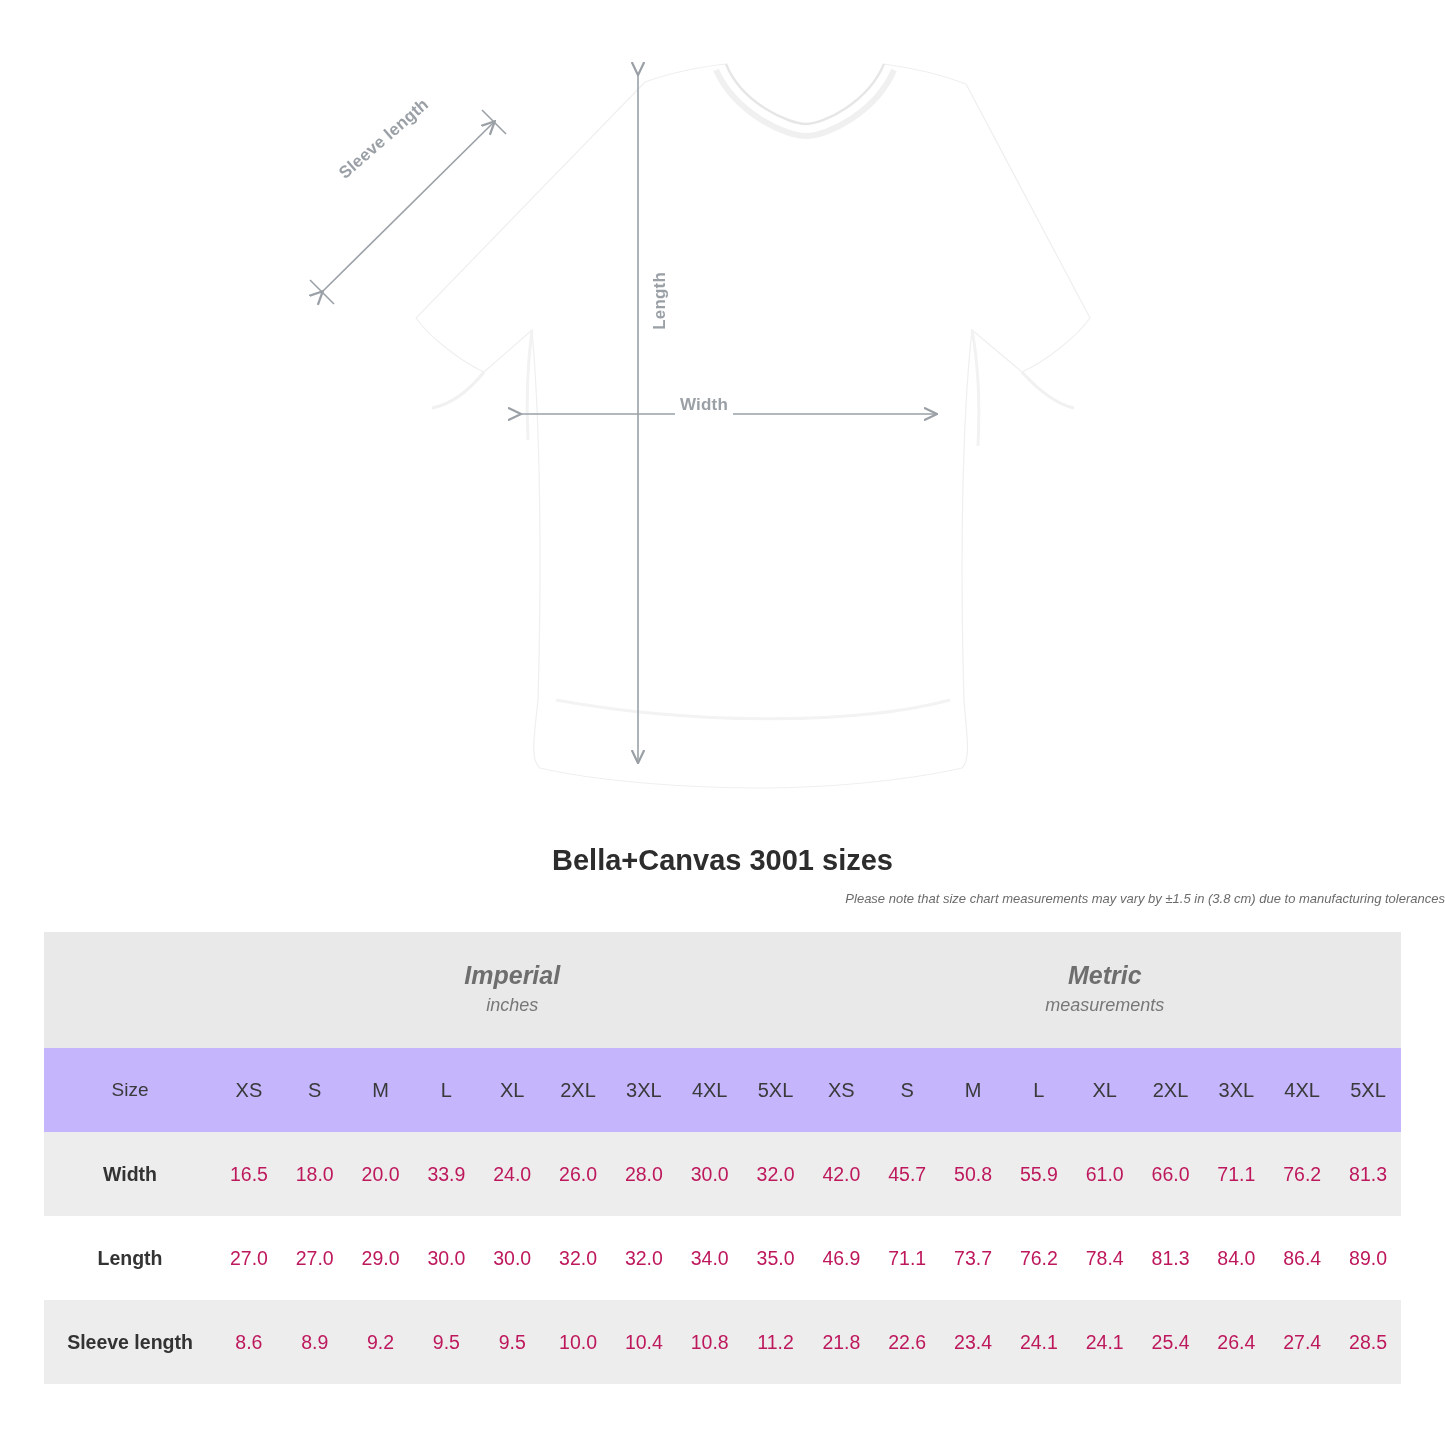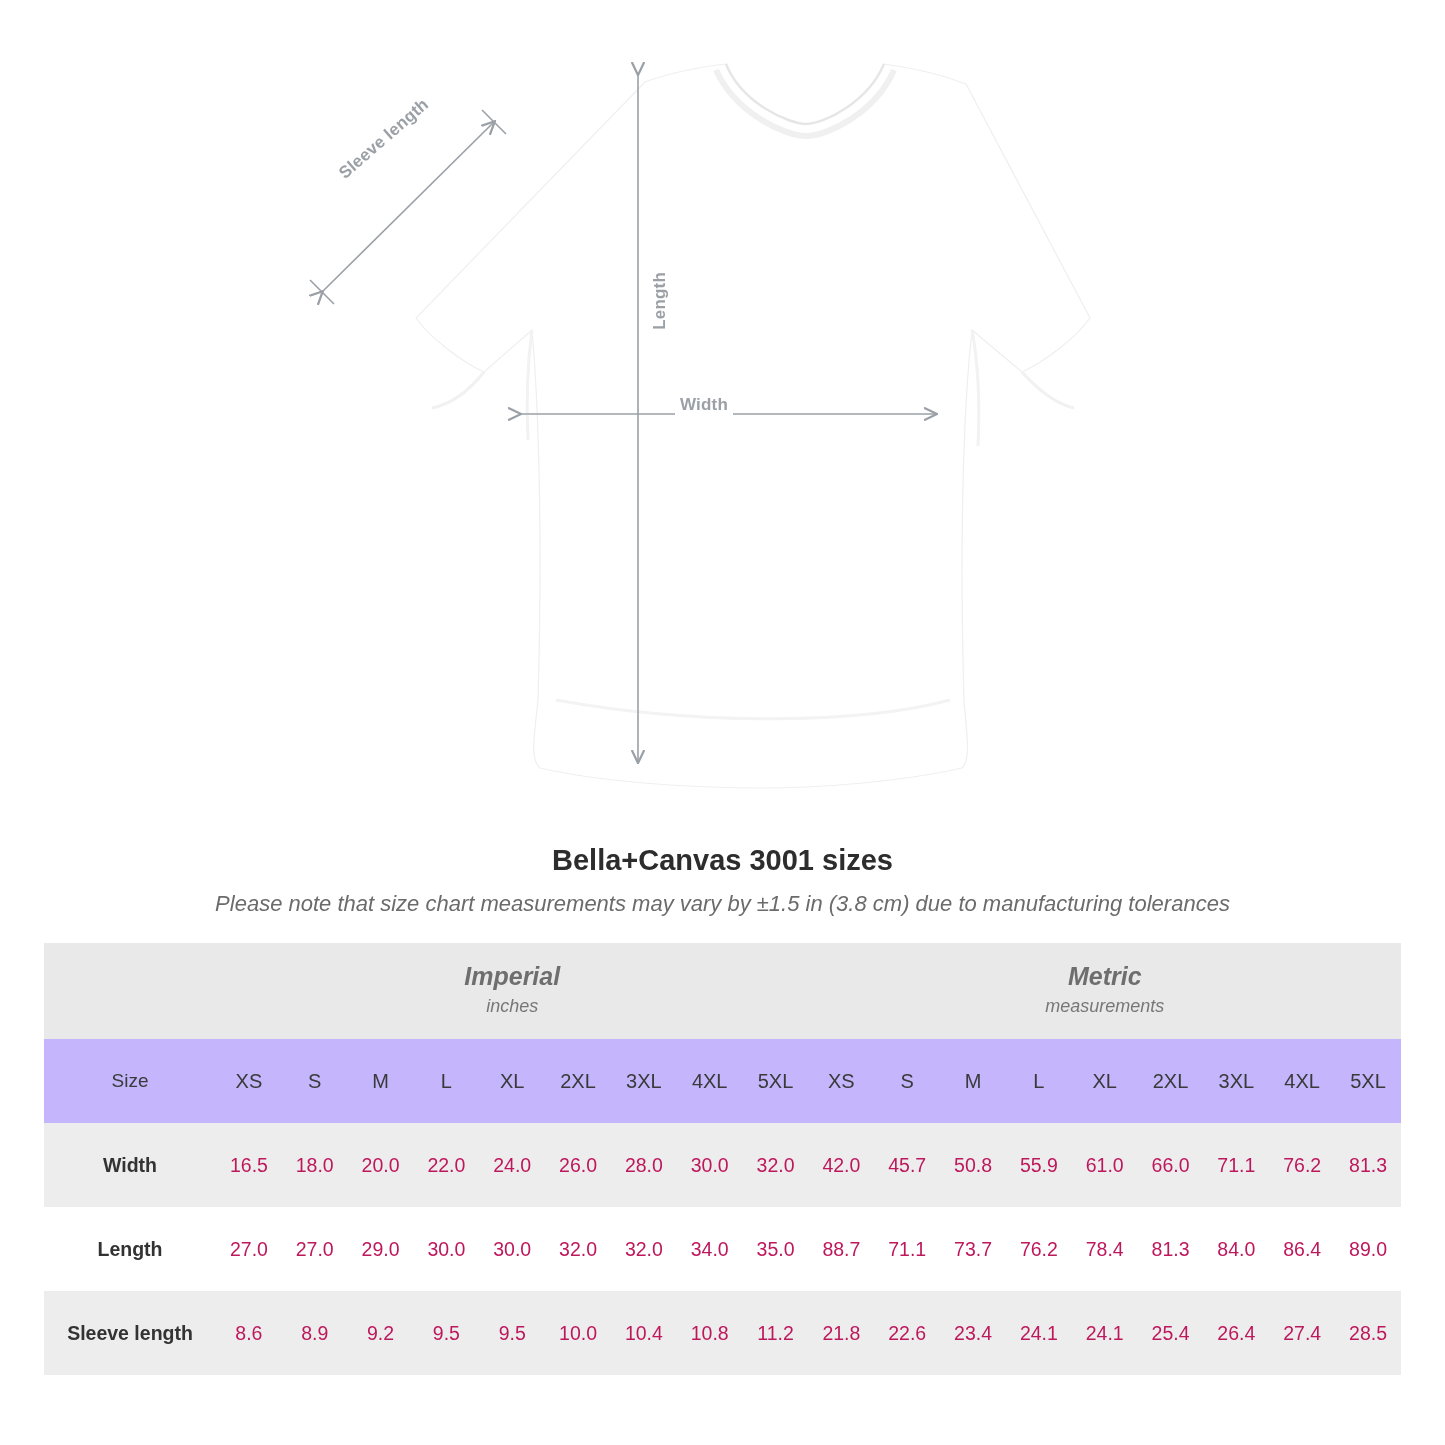--- a/index.html
+++ b/index.html
@@ -64,44 +64,45 @@
     text-align: center;
     margin-top: 14px;
   }
   .chart-title {
     font-size: 29px;
     font-weight: bold;
     color: #2d2d2d;
     margin: 0 0 14px 0;
   }
   .chart-note {
-    font-size: 22px;
+    font-size: 13px;
     font-style: italic;
     color: #6b6b6b;
     margin: 0;
+    text-align: right;
   }
 
   
   .table-wrap {
     margin: 26px 44px 0 44px;
   }
   table.size-table {
     border-collapse: collapse;
     width: 1357px;
     table-layout: fixed;
   }
   table.size-table td, table.size-table th {
     text-align: center;
     vertical-align: middle;
     font-weight: normal;
     border: none;
   }
   .unit-row td {
     background: #e9e9e9;
-    height: 96px;
+    height: 116px;
     padding: 0;
   }
   .unit-name {
     font-size: 25px;
     font-style: italic;
     font-weight: bold;
     color: #6e6e6e;
     line-height: 1.25;
   }
   .unit-sub {
@@ -238,21 +239,21 @@
           <td>3XL</td>
           <td>4XL</td>
           <td>5XL</td>
         </tr>
 
         <tr class="data-row row-shade">
           <td class="rowlabel">Width</td>
           <td>16.5</td>
           <td>18.0</td>
           <td>20.0</td>
-          <td>22.0</td>
+          <td>33.9</td>
           <td>24.0</td>
           <td>26.0</td>
           <td>28.0</td>
           <td>30.0</td>
           <td>32.0</td>
           <td>42.0</td>
           <td>45.7</td>
           <td>50.8</td>
           <td>55.9</td>
           <td>61.0</td>
@@ -266,21 +267,21 @@
           <td class="rowlabel">Length</td>
           <td>27.0</td>
           <td>27.0</td>
           <td>29.0</td>
           <td>30.0</td>
           <td>30.0</td>
           <td>32.0</td>
           <td>32.0</td>
           <td>34.0</td>
           <td>35.0</td>
-          <td>88.7</td>
+          <td>46.9</td>
           <td>71.1</td>
           <td>73.7</td>
           <td>76.2</td>
           <td>78.4</td>
           <td>81.3</td>
           <td>84.0</td>
           <td>86.4</td>
           <td>89.0</td>
         </tr>
 

